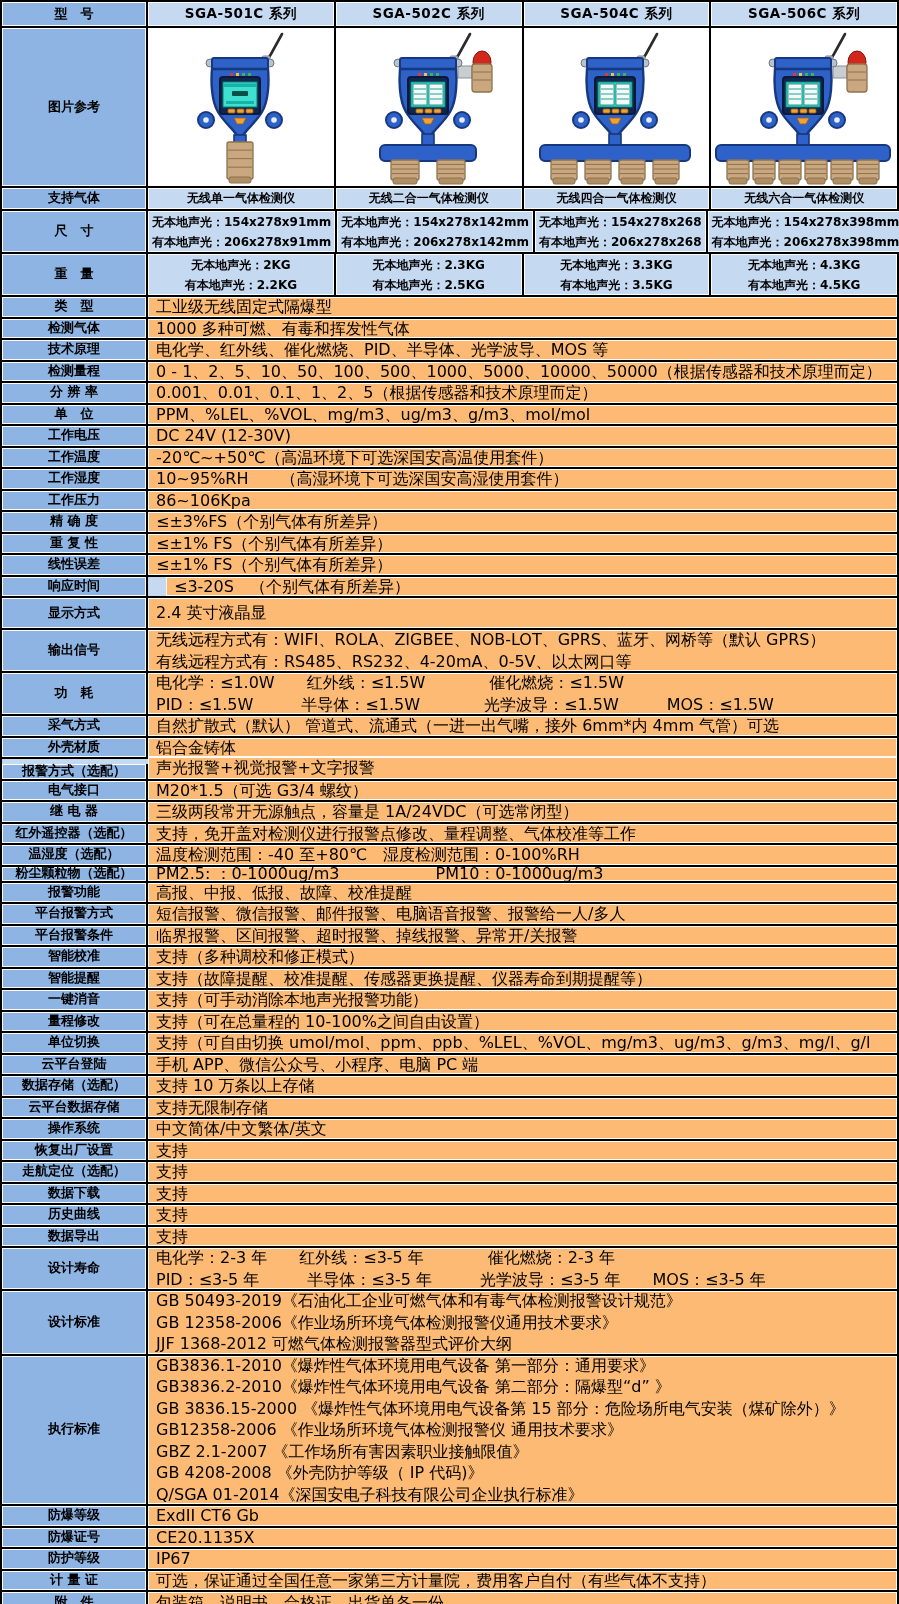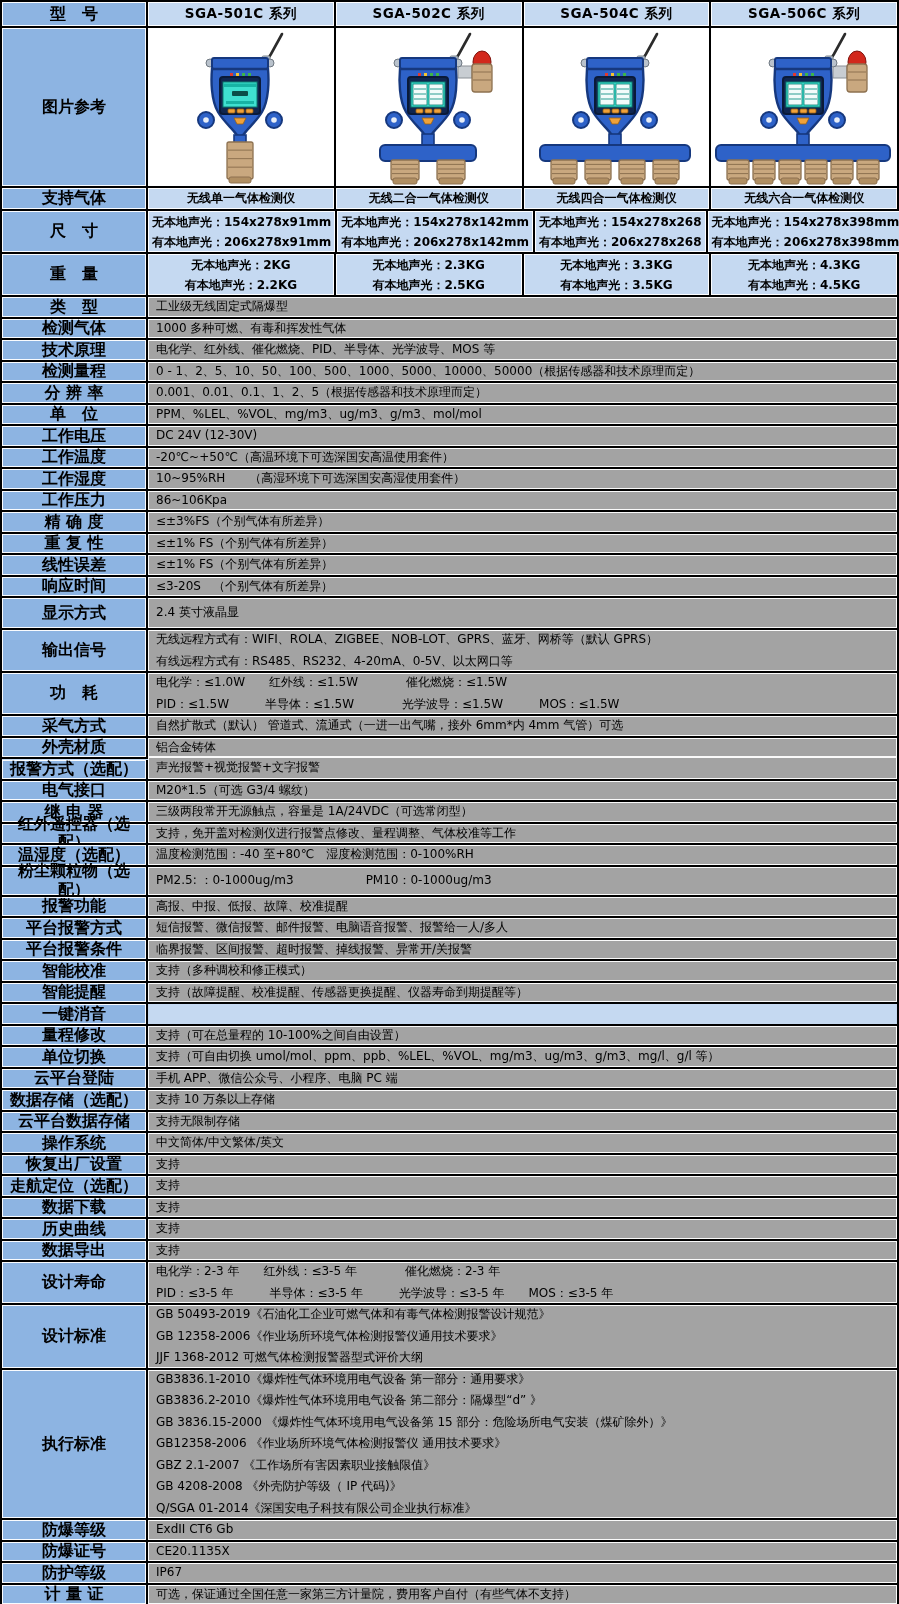--- a/index.html
+++ b/index.html
@@ -1,33 +1,33 @@
 <!DOCTYPE html>
 <html><head>
 <meta charset="utf-8">
 <style>
   html,body{margin:0;padding:0;background:#fff;}
   body{font-family:"DejaVu Sans","Liberation Sans",sans-serif;color:#000;}
   .table{width:899px;box-sizing:border-box;border:2px solid #000;background:#C5D9F1;}
   .row{display:flex;box-sizing:border-box;border-bottom:2px solid #000;align-items:stretch;}
   #spec-rows .row:last-child{border-bottom:none;}
   .cell{box-sizing:border-box;display:flex;align-items:center;box-shadow:inset 0 0 0 1px rgba(255,255,255,.95);}
-  .label{flex:0 0 146px;width:146px;background:#8DB4E2;font-weight:700;font-size:16px;
+  .label{flex:0 0 146px;width:146px;background:#8DB4E2;font-weight:700;font-size:13px;
          justify-content:center;text-align:center;border-right:2px solid #000;padding:0 3px;line-height:1.15;}
   .vcell{flex:1 1 0;background:#C5D9F1;border-right:2px solid #000;justify-content:center;text-align:center;
          font-size:12px;font-weight:600;flex-direction:column;padding:0 4px;}
   .vcell:last-child{border-right:none;}
   .vcell .ln{height:20px;line-height:20px;white-space:pre;}
   .header-row{height:26px;}
   .header-row .vcell{font-size:13.5px;font-weight:700;letter-spacing:.5px;}
   .image-row{height:160px;}
   .image-row .img-cell{background:#ffffff;padding:0;justify-content:center;align-items:flex-end;overflow:hidden;}
   .support-row{height:23px;}
   .dual-row{height:43px;}
-  .value-full{flex:1 1 0;background:#a3a3a3;font-size:12px;font-weight:500;flex-direction:column;
+  .value-full{flex:1 1 0;background:#fdba74;font-size:16px;font-weight:500;flex-direction:column;
               align-items:flex-start;justify-content:center;padding:0 8px;}
   .value-full .ln{height:21.5px;line-height:21.5px;white-space:pre-wrap;}
   svg{display:block;}
 </style>
 </head>
 <body>
 
 <div class="table">
 
   <div class="row header-row">
@@ -375,21 +375,21 @@
         <div class="cell value-full">
           <div class="ln">≤±1% FS（个别气体有所差异）</div>
         </div>
       </div>
       <div class="row" style="height: 21.5px;">
         <div class="cell label">线性误差</div>
         <div class="cell value-full">
           <div class="ln">≤±1% FS（个别气体有所差异）</div>
         </div>
       </div>
-      <div class="row" style="height: 21.5px;">
+      <div class="row" style="height: 21.5px; gap: 18px;">
         <div class="cell label">响应时间</div>
         <div class="cell value-full">
           <div class="ln">≤3-20S　（个别气体有所差异）</div>
         </div>
       </div>
       <div class="row" style="height: 32px;">
         <div class="cell label">显示方式</div>
         <div class="cell value-full">
           <div class="ln">2.4 英寸液晶显</div>
         </div>
@@ -443,21 +443,21 @@
         <div class="cell value-full">
           <div class="ln">支持，免开盖对检测仪进行报警点修改、量程调整、气体校准等工作</div>
         </div>
       </div>
       <div class="row" style="height: 21.5px;">
         <div class="cell label">温湿度（选配）</div>
         <div class="cell value-full">
           <div class="ln">温度检测范围：-40 至+80℃　湿度检测范围：0-100%RH</div>
         </div>
       </div>
-      <div class="row" style="height: 30px;">
+      <div class="row" style="height: 16px;">
         <div class="cell label">粉尘颗粒物（选配）</div>
         <div class="cell value-full">
           <div class="ln">PM2.5: ：0-1000ug/m3　　　　　　PM10：0-1000ug/m3</div>
         </div>
       </div>
       <div class="row" style="height: 21.5px;">
         <div class="cell label">报警功能</div>
         <div class="cell value-full">
           <div class="ln">高报、中报、低报、故障、校准提醒</div>
         </div>
@@ -481,20 +481,23 @@
         </div>
       </div>
       <div class="row" style="height: 21.5px;">
         <div class="cell label">智能提醒</div>
         <div class="cell value-full">
           <div class="ln">支持（故障提醒、校准提醒、传感器更换提醒、仪器寿命到期提醒等）</div>
         </div>
       </div>
       <div class="row" style="height: 21.5px;">
         <div class="cell label">一键消音</div>
+        <div class="cell value-full">
+          <div class="ln">支持（可手动消除本地声光报警功能）</div>
+        </div>
       </div>
       <div class="row" style="height: 21.5px;">
         <div class="cell label">量程修改</div>
         <div class="cell value-full">
           <div class="ln">支持（可在总量程的 10-100%之间自由设置）</div>
         </div>
       </div>
       <div class="row" style="height: 21.5px;">
         <div class="cell label">单位切换</div>
         <div class="cell value-full">

